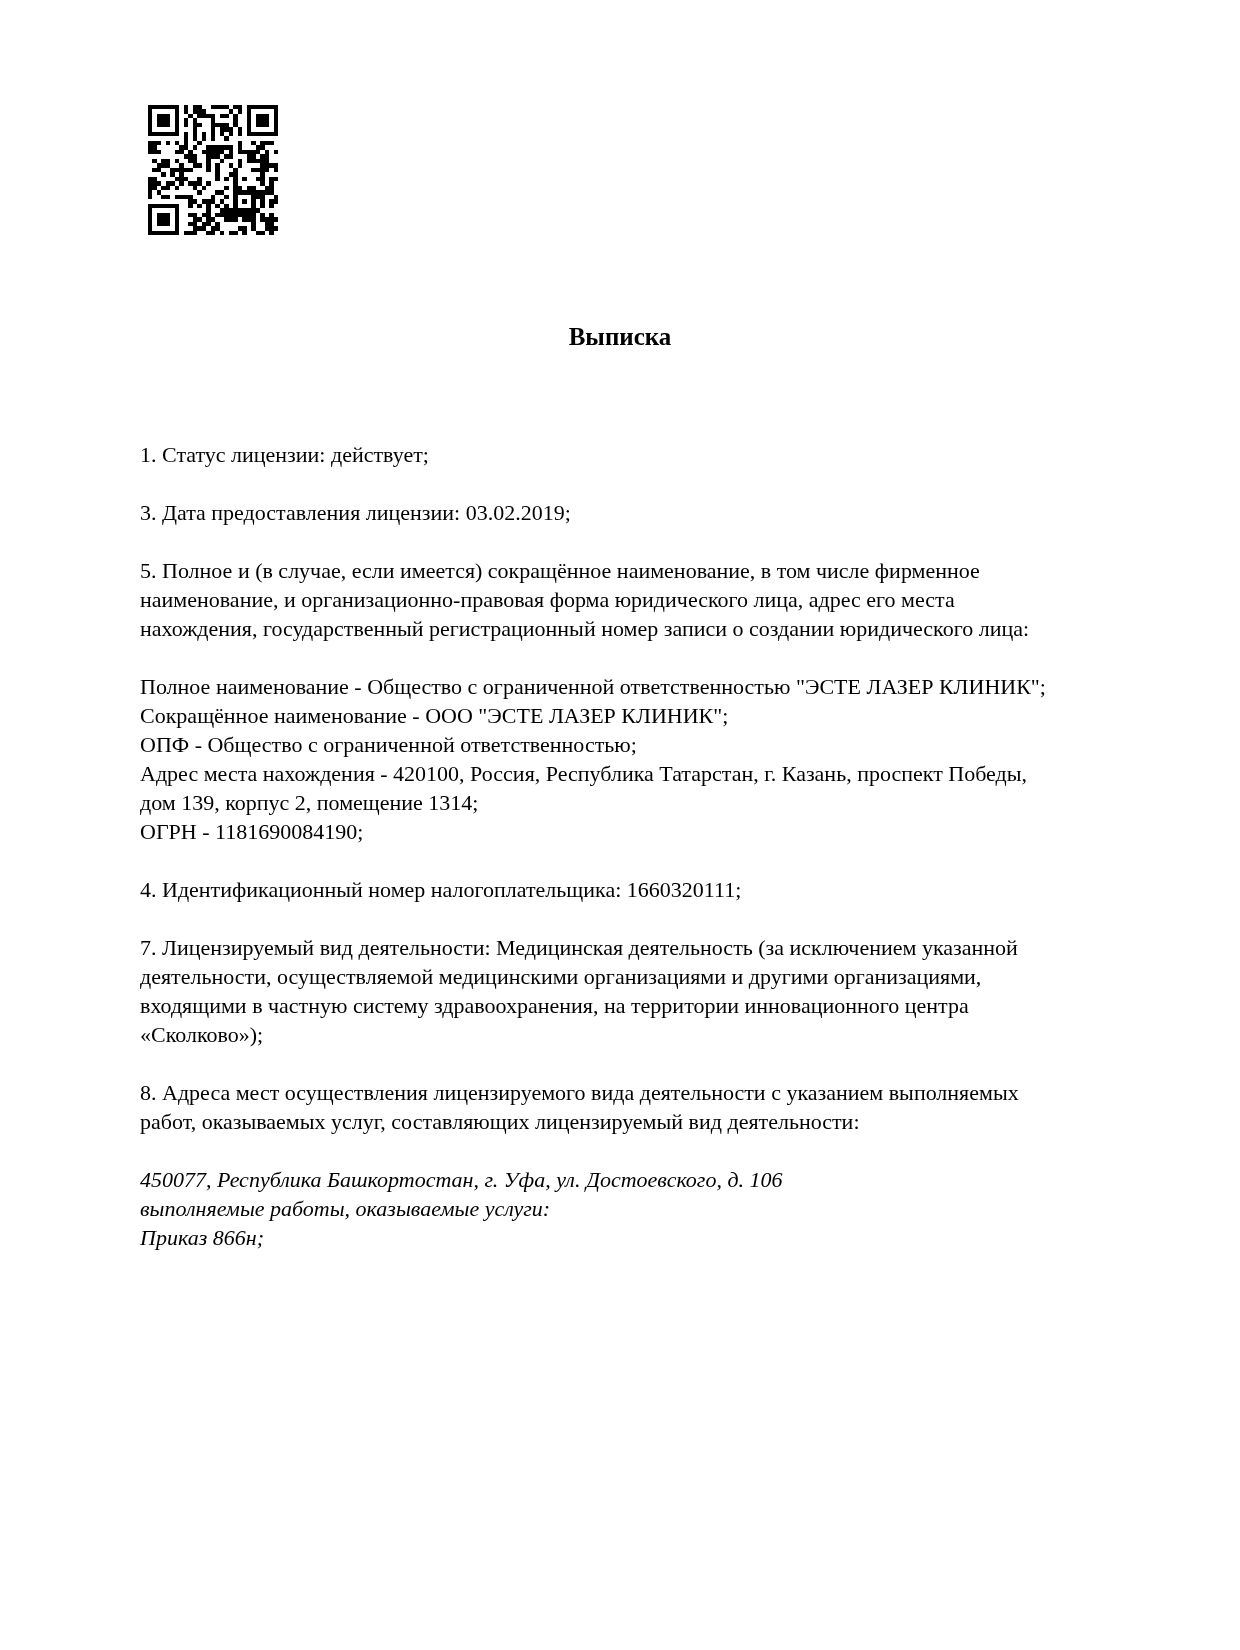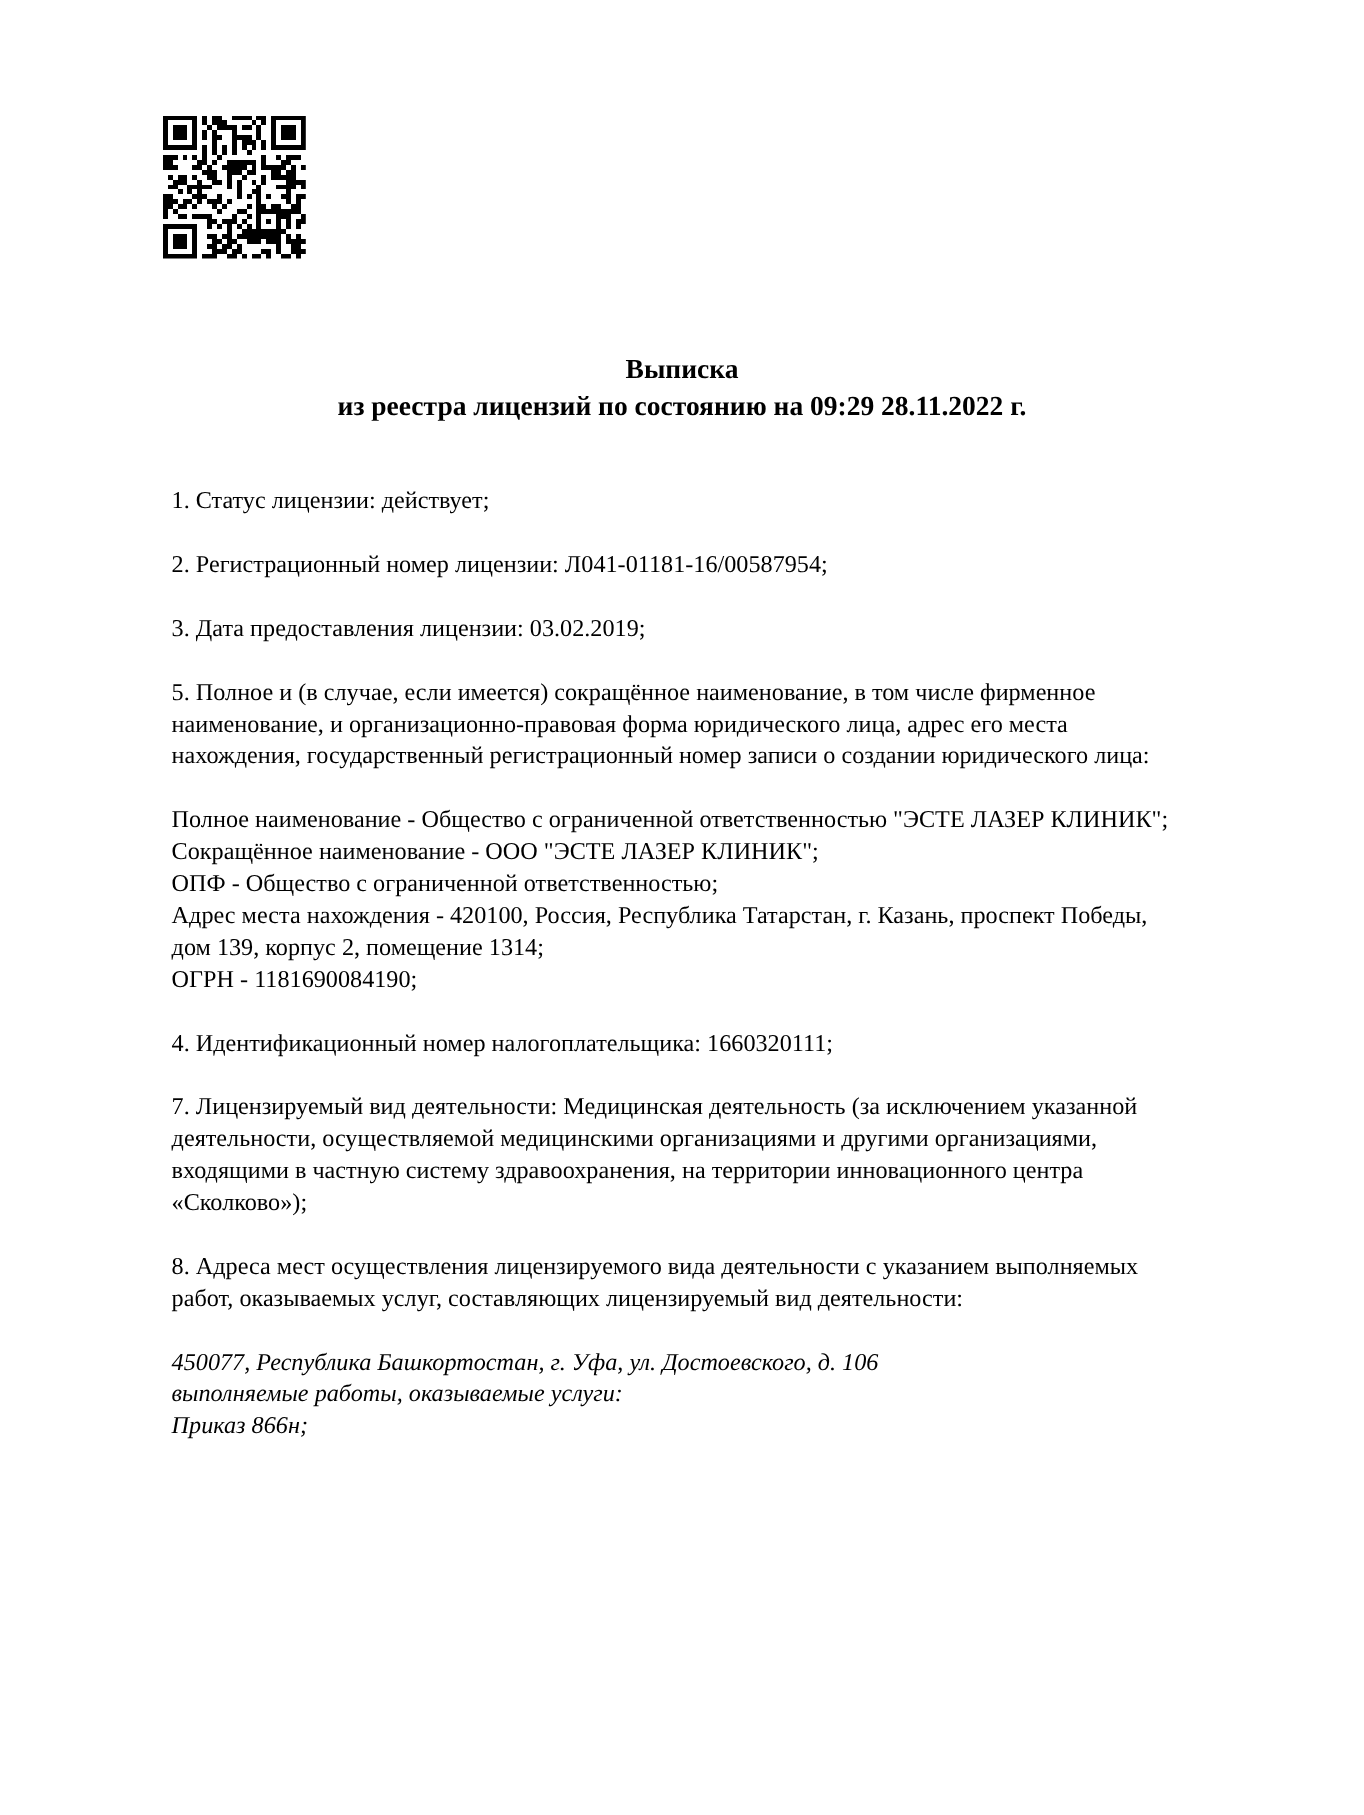--- a/index.html
+++ b/index.html
@@ -33,21 +33,21 @@
     left: 0;
     top: 320px;
     width: 1240px;
     text-align: center;
     font-weight: bold;
     font-size: 25px;
     line-height: 33px;
   }
   .doc-body {
     position: absolute;
-    left: 156px;
+    left: 140px;
     top: 440px;
     width: 1020px;
     font-size: 22px;
     line-height: 29px;
   }
   .para {
     margin: 0 0 29px 0;
   }
   .para:last-child {
     margin-bottom: 0;
@@ -479,26 +479,24 @@
         <rect x="19" y="28" width="1" height="1" fill="#000000"></rect>
         <rect x="21" y="28" width="1" height="1" fill="#000000"></rect>
         <rect x="24" y="28" width="1" height="1" fill="#000000"></rect>
         <rect x="25" y="28" width="1" height="1" fill="#000000"></rect>
         <rect x="27" y="28" width="1" height="1" fill="#000000"></rect>
       </svg>
   </div>
 
   <header class="doc-title">
     <div>Выписка</div>
-    <div>из реестра лицензий по состоянию на 09:29 28.11.2022 г.</div>
   </header>
 
   <main class="doc-body" id="paragraphs">
       <div class="para">1. Статус лицензии: действует;</div>
-      <div class="para">2. Регистрационный номер лицензии: Л041-01181-16/00587954;</div>
       <div class="para">3. Дата предоставления лицензии: 03.02.2019;</div>
       <div class="para">5. Полное и (в случае, если имеется) сокращённое наименование, в том числе фирменное<br>наименование, и организационно-правовая форма юридического лица, адрес его места<br>нахождения, государственный регистрационный номер записи о создании юридического лица:</div>
       <div class="para">Полное наименование - Общество с ограниченной ответственностью "ЭСТЕ ЛАЗЕР КЛИНИК";<br>Сокращённое наименование - ООО "ЭСТЕ ЛАЗЕР КЛИНИК";<br>ОПФ - Общество с ограниченной ответственностью;<br>Адрес места нахождения - 420100, Россия, Республика Татарстан, г. Казань, проспект Победы,<br>дом 139, корпус 2, помещение 1314;<br>ОГРН - 1181690084190;</div>
       <div class="para">4. Идентификационный номер налогоплательщика: 1660320111;</div>
       <div class="para">7. Лицензируемый вид деятельности: Медицинская деятельность (за исключением указанной<br>деятельности, осуществляемой медицинскими организациями и другими организациями,<br>входящими в частную систему здравоохранения, на территории инновационного центра<br>«Сколково»);</div>
       <div class="para">8. Адреса мест осуществления лицензируемого вида деятельности с указанием выполняемых<br>работ, оказываемых услуг, составляющих лицензируемый вид деятельности:</div>
       <div class="para">450077, Республика Башкортостан, г. Уфа, ул. Достоевского, д. 106<br>выполняемые работы, оказываемые услуги:<br>Приказ 866н;</div>
     </main>
 
 </div>

